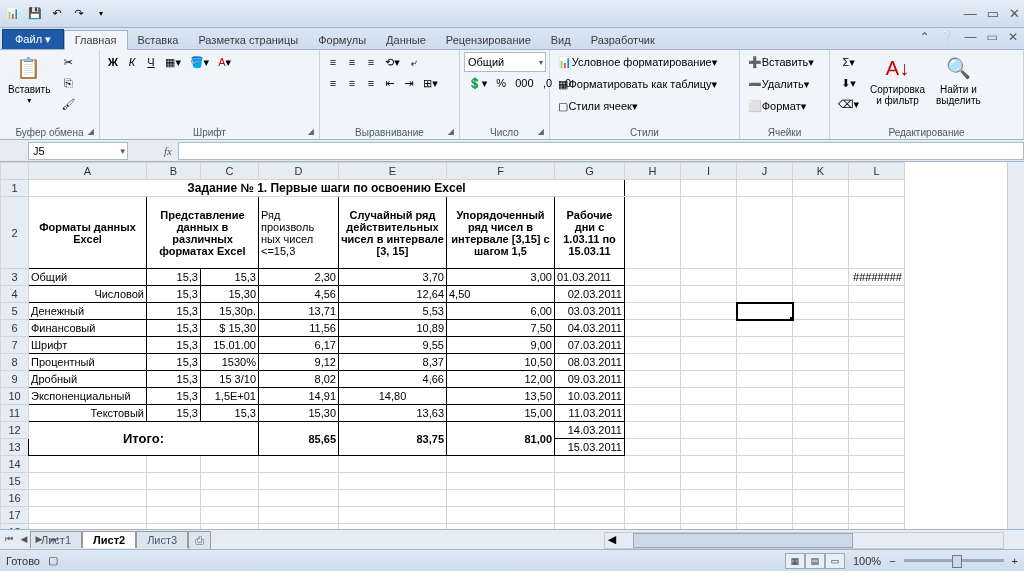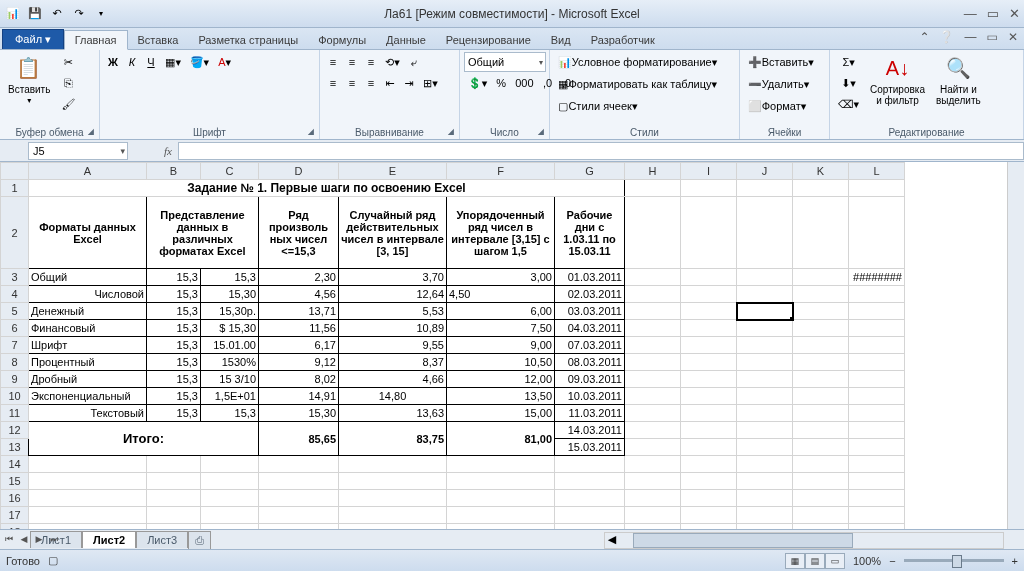--- a/index.html
+++ b/index.html
@@ -66,21 +66,20 @@
 <body>
 
 <div class="titlebar">
   <div class="qat">
     <span class="qat-btn">📊</span>
     <span class="qat-btn">💾</span>
     <span class="qat-btn">↶</span>
     <span class="qat-btn">↷</span>
     <span class="qat-btn" style="font-size:8px">▾</span>
   </div>
-  <div class="title-center">Ла61  [Режим совместимости]  -  Microsoft Excel</div>
   <div class="winctrl">
     <span>—</span>
     <span>▭</span>
     <span>✕</span>
   </div>
 </div>
 
 <div class="tabs">
   <div class="file-tab"><span>Файл</span> ▾</div>
   <div class="tab active">Главная</div>
@@ -231,40 +230,40 @@
             <td class="dcell " style="text-align:left"></td>
             <td class="dcell " style="text-align:left"></td>
             <td class="dcell " style="text-align:left"></td>
             <td class="dcell " style="text-align:left"></td>
             <td class="dcell " style="text-align:left"></td>
           </tr>
           <tr>
             <th class="rowh ">2</th>
             <td class="dcell tbl bth-l" style="text-align:center;font-weight:bold;height:72px;white-space:normal">Форматы данных  Excel</td>
             <td colspan="2" class="dcell tbl" style="text-align:center;font-weight:bold;white-space:normal">Представление данных в различных форматах Excel</td>
-            <td class="dcell tbl" style="text-align:center;font-weight:bold;white-space:pre-line">Ряд произволь
+            <td class="dcell tbl" style="font-weight:normal;white-space:pre-line">Ряд произволь
 ных чисел &lt;=15,3</td>
             <td class="dcell tbl" style="text-align:center;font-weight:bold;white-space:normal">Случайный ряд действительных чисел в интервале [3, 15]</td>
             <td class="dcell tbl" style="text-align:center;font-weight:bold;white-space:normal">Упорядоченный ряд чисел в интервале [3,15] с шагом 1,5</td>
             <td class="dcell tbl bth-r" style="text-align:center;font-weight:bold;white-space:normal">Рабочие дни с 1.03.11 по 15.03.11</td>
             <td class="dcell " style="text-align:left"></td>
             <td class="dcell " style="text-align:left"></td>
             <td class="dcell " style="text-align:left"></td>
             <td class="dcell " style="text-align:left"></td>
             <td class="dcell " style="text-align:left"></td>
           </tr>
           <tr>
             <th class="rowh ">3</th>
             <td class="dcell tbl bth-l" style="text-align:left">Общий</td>
             <td class="dcell tbl" style="text-align:right">15,3</td>
             <td class="dcell tbl" style="text-align:right">15,3</td>
             <td class="dcell tbl" style="text-align:right">2,30</td>
             <td class="dcell tbl" style="text-align:right">3,70</td>
             <td class="dcell tbl" style="text-align:right">3,00</td>
-            <td class="dcell tbl bth-r" style="text-align:right">01.03.2011</td>
+            <td class="dcell tbl bth-r" style="">01.03.2011</td>
             <td class="dcell " style="text-align:left"></td>
             <td class="dcell " style="text-align:left"></td>
             <td class="dcell "></td>
             <td class="dcell " style="text-align:left"></td>
             <td class="dcell " style="text-align:right">########</td>
           </tr>
           <tr>
             <th class="rowh ">4</th>
             <td class="dcell tbl bth-l" style="text-align:right">Числовой</td>
             <td class="dcell tbl" style="text-align:right">15,3</td>

